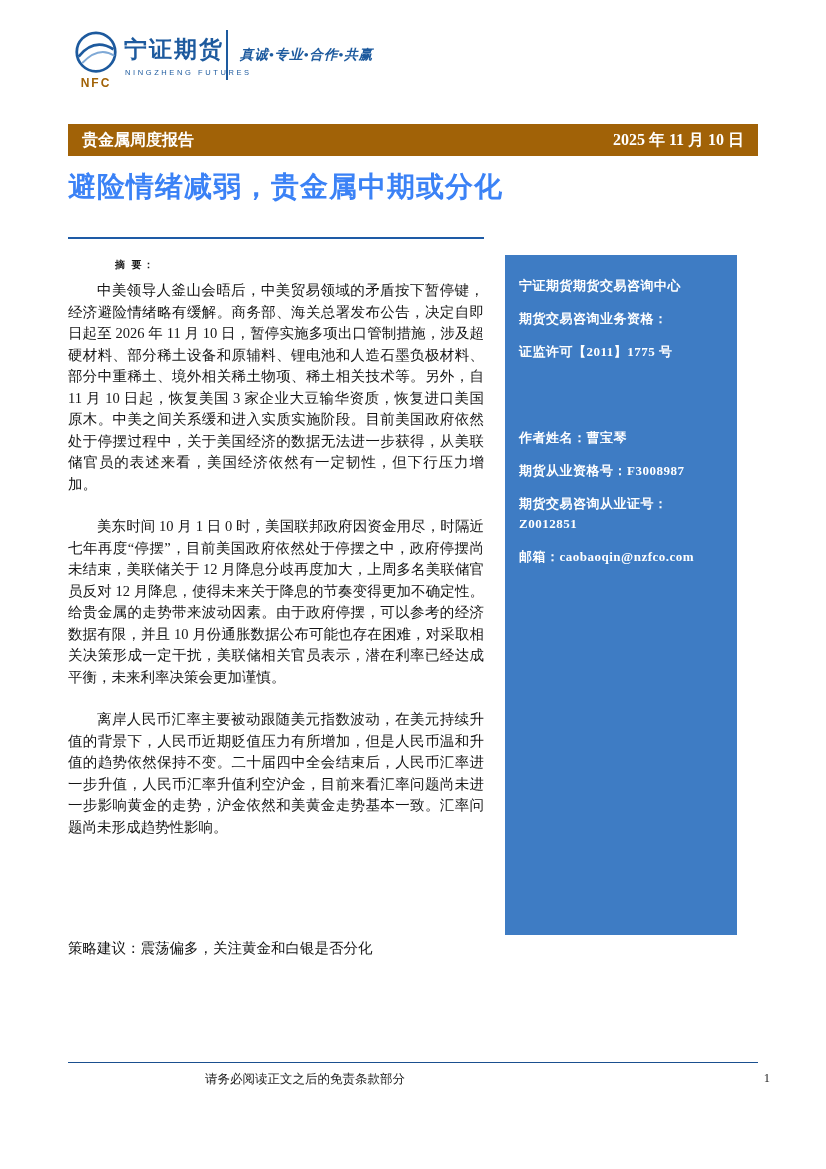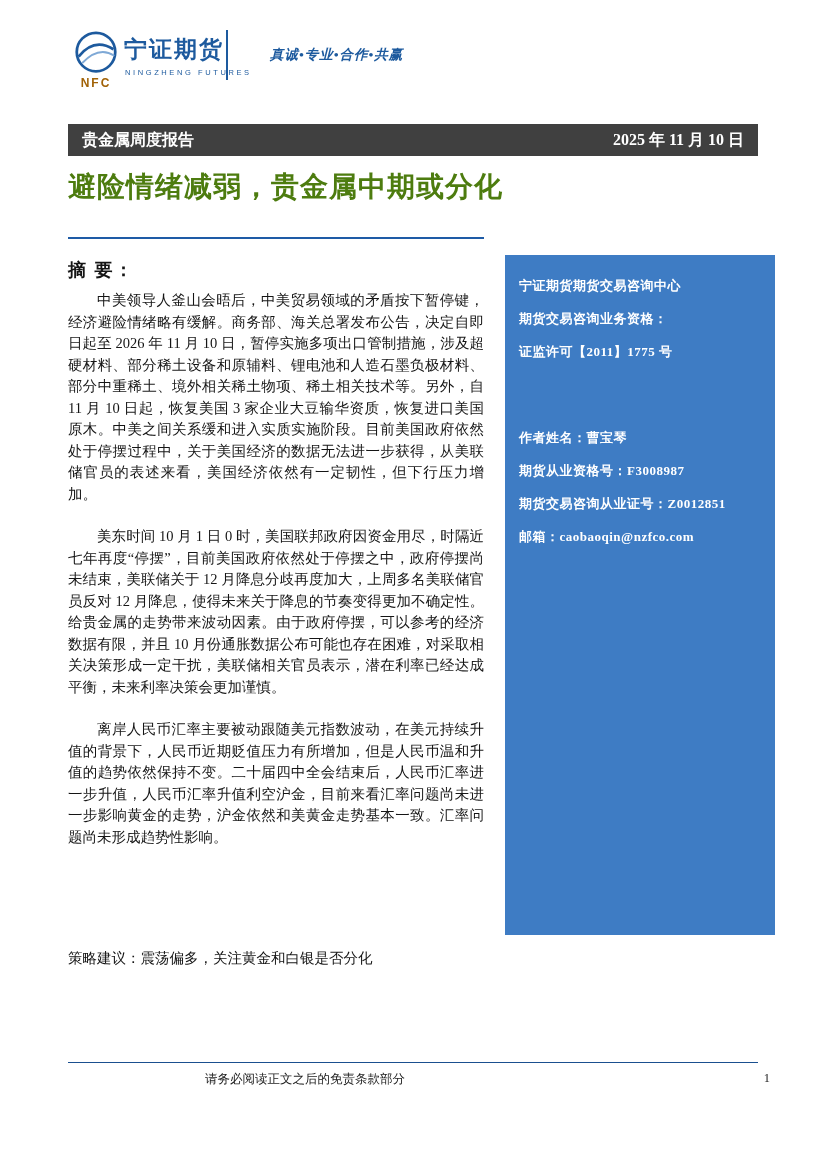--- a/index.html
+++ b/index.html
@@ -21,43 +21,43 @@
                font-family:"Liberation Sans",sans-serif; font-weight:bold;
                font-size:12px; letter-spacing:2px; color:#a16207; }
   .company-cn { position:absolute; left:56px; top:6px;
                font-size:23px; font-weight:bold; color:#1d5a9e; letter-spacing:2px;text-align:right; }
   .company-en { position:absolute; left:57px; top:40px;
                font-family:"Liberation Sans",sans-serif;
                font-size:7.5px; letter-spacing:2.6px; color:#1d5a9e; }
   .logo-divider { position:absolute; left:158px; top:2px; width:2px; height:50px; background:#1d5a9e; }
   .slogan { position:absolute; left:172px; top:18px;
             font-size:13.5px; font-weight:bold; font-style:italic;
-            color:#1d5a9e; letter-spacing:1px;margin-left:30px; }
+            color:#1d5a9e; letter-spacing:1px; }
 
   
   .title-bar { position:absolute; left:68px; top:124px; width:690px; height:32px;
-               background:#404040; color:#ffffff;
+               background:#a16207; color:#ffffff;
                display:flex; align-items:center; justify-content:space-between;
                padding:0 14px; font-size:16px; font-weight:bold; }
 
   
   .report-title { position:absolute; left:68px; top:168px;
-                  font-size:28px; font-weight:bold; color:#4d7c0f; letter-spacing:1px; }
+                  font-size:28px; font-weight:bold; color:#3b82f6; letter-spacing:1px; }
   .title-rule { position:absolute; left:68px; top:237px; width:416px; height:2px; background:#1e5ba6; }
 
   
   .left-col { position:absolute; left:68px; top:258px; width:416px; }
-  .abstract-label { font-size:18px; font-weight:bold; margin-bottom:8px; letter-spacing:2px; }
+  .abstract-label { font-size:10px; font-weight:bold; margin-bottom:8px; letter-spacing:2px;margin-left:47px; }
   .left-col p.body { font-size:14.5px; line-height:21.5px; text-align:justify;
                      text-indent:2em; margin-bottom:21px; }
   .strategy-line { font-size:14.5px; line-height:21px; margin-top:100px; }
   .risk-line { font-size:14.5px; line-height:21px; margin-top:21px; }
 
   
-  .sidebar { position:absolute; left:505px; top:255px; width:270px; height:680px;
+  .sidebar { position:absolute; left:505px; top:255px; width:232px; height:680px;
              background:#3e7cc4; color:#ffffff; padding:21px 14px 0 14px; }
   .sidebar p { font-size:13px; font-weight:bold; line-height:20px; margin-bottom:13px;
                letter-spacing:0.5px; }
   .sidebar p.gap-above { margin-top:66px; }
 
   
   .footer-rule { position:absolute; left:68px; top:1062px; width:690px; height:1px; background:#1a4f8f; }
   .footer-disclaimer { position:absolute; left:205px; top:1071px; font-size:12.5px; color:#222;font-family:Liberation Mono, monospace; }
   .page-number { position:absolute; right:56px; top:1071px; font-size:12.5px; color:#222; }
 </style>

